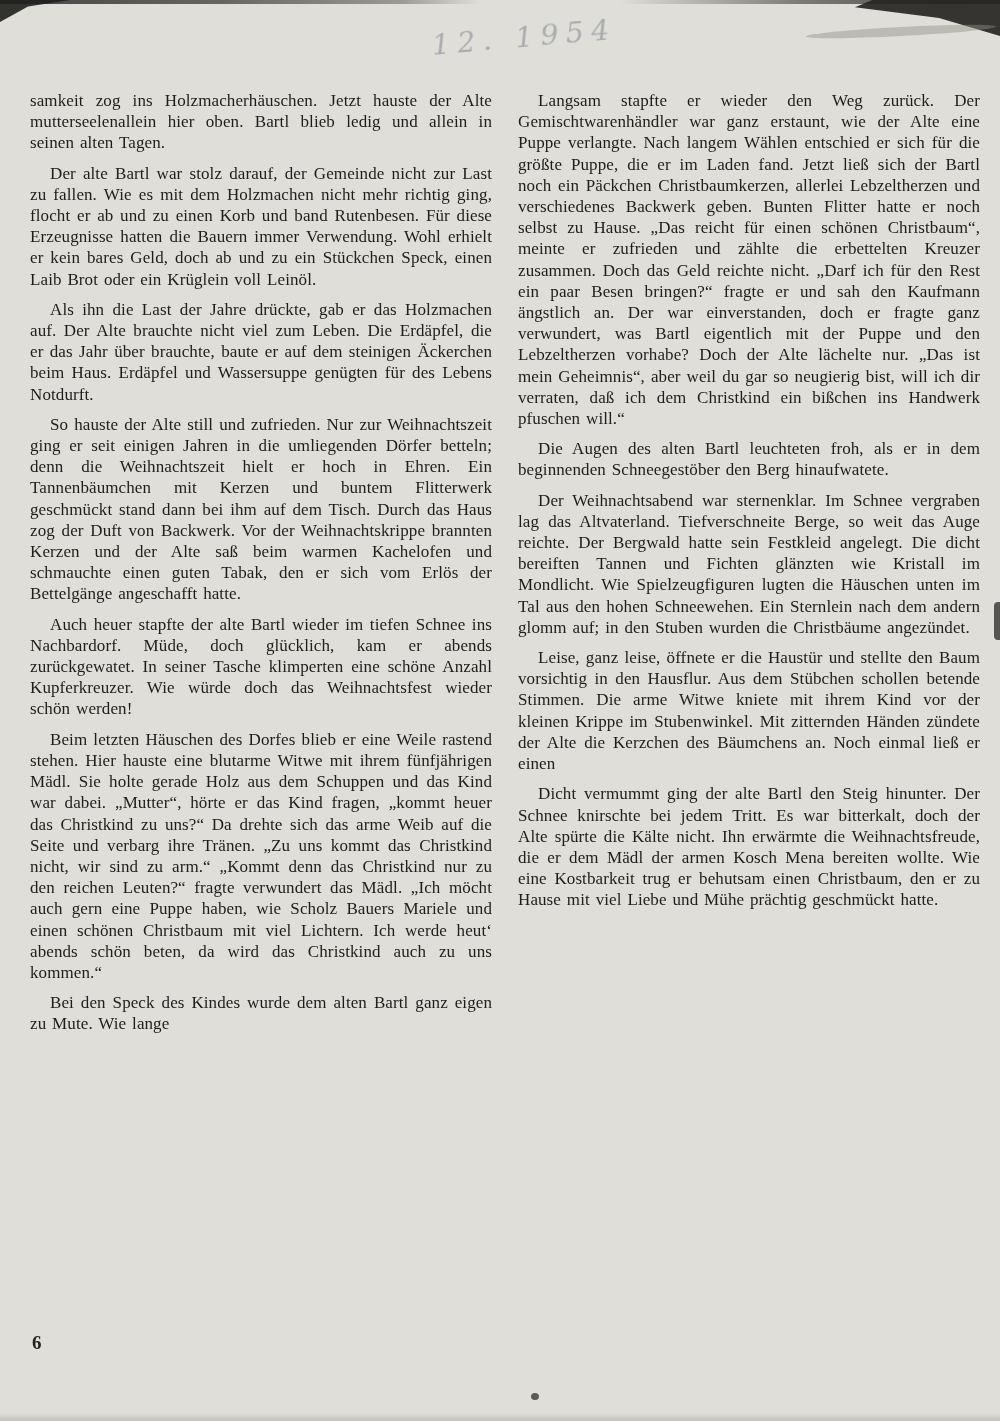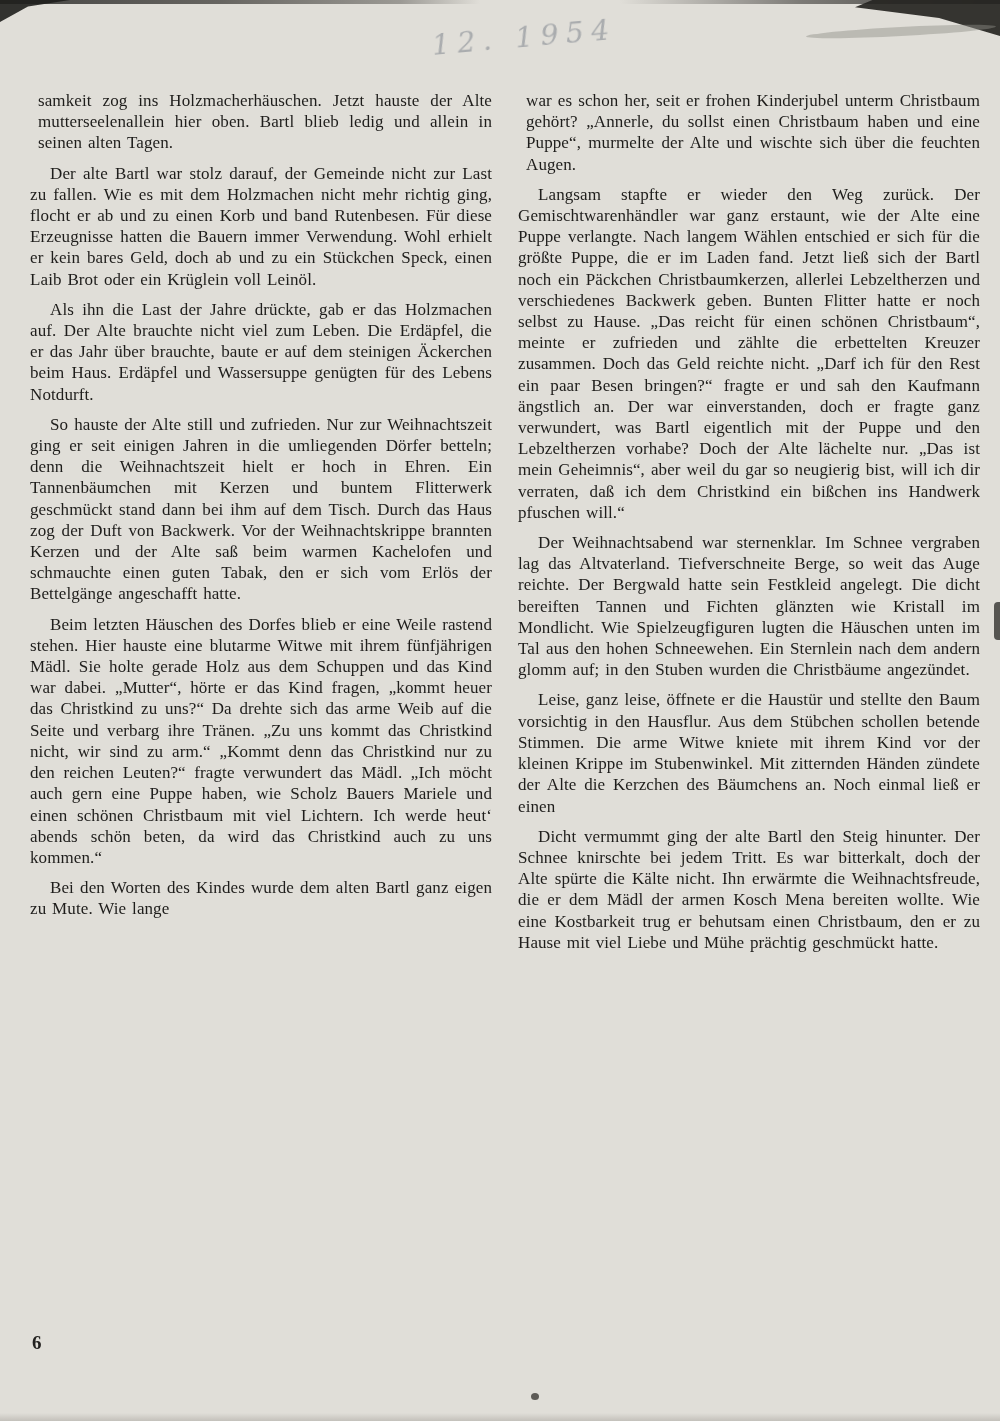--- a/index.html
+++ b/index.html
@@ -85,21 +85,21 @@
     text-align: justify;
     font-size: 17px;
     line-height: 21.2px;
     word-spacing: 1.5px;
     letter-spacing: 0.1px;
   }
   .col p {
     margin: 0 0 9px 0;
     text-indent: 20px;
   }
-  .col p.cont { text-indent: 0; margin-left: 8px; }
+  .col p.cont { text-indent: 0; }
   .page-number {
     position: absolute;
     top: 1332px;
     left: 32px;
     font-size: 19px;
     font-weight: bold;
     color: #22211f;
   }
 </style>
 </head>
@@ -116,26 +116,27 @@
   <div class="artifact edge-bottom"></div>
 
   <div class="handwriting">12. 1954</div>
 
   <div class="columns">
     <div class="col">
       <p class="cont">samkeit zog ins Holzmacherhäuschen. Jetzt hauste der Alte mutterseelenallein hier oben. Bartl blieb ledig und allein in seinen alten Tagen.</p>
       <p>Der alte Bartl war stolz darauf, der Gemeinde nicht zur Last zu fallen. Wie es mit dem Holzmachen nicht mehr richtig ging, flocht er ab und zu einen Korb und band Rutenbesen. Für diese Erzeugnisse hatten die Bauern immer Verwendung. Wohl erhielt er kein bares Geld, doch ab und zu ein Stückchen Speck, einen Laib Brot oder ein Krüglein voll Leinöl.</p>
       <p>Als ihn die Last der Jahre drückte, gab er das Holzmachen auf. Der Alte brauchte nicht viel zum Leben. Die Erdäpfel, die er das Jahr über brauchte, baute er auf dem steinigen Äckerchen beim Haus. Erdäpfel und Wassersuppe genügten für des Lebens Notdurft.</p>
       <p>So hauste der Alte still und zufrieden. Nur zur Weihnachtszeit ging er seit einigen Jahren in die umliegenden Dörfer betteln; denn die Weihnachtszeit hielt er hoch in Ehren. Ein Tannenbäumchen mit Kerzen und buntem Flitterwerk geschmückt stand dann bei ihm auf dem Tisch. Durch das Haus zog der Duft von Backwerk. Vor der Weihnachtskrippe brannten Kerzen und der Alte saß beim warmen Kachelofen und schmauchte einen guten Tabak, den er sich vom Erlös der Bettelgänge angeschafft hatte.</p>
+      <p>Auch heuer stapfte der alte Bartl wieder im tiefen Schnee ins Nachbardorf. Müde, doch glücklich, kam er abends zurückgewatet. In seiner Tasche klimperten eine schöne Anzahl Kupferkreuzer. Wie würde doch das Weihnachtsfest wieder schön werden!</p>
       <p>Beim letzten Häuschen des Dorfes blieb er eine Weile rastend stehen. Hier hauste eine blutarme Witwe mit ihrem fünfjährigen Mädl. Sie holte gerade Holz aus dem Schuppen und das Kind war dabei. „Mutter“, hörte er das Kind fragen, „kommt heuer das Christkind zu uns?“ Da drehte sich das arme Weib auf die Seite und verbarg ihre Tränen. „Zu uns kommt das Christkind nicht, wir sind zu arm.“ „Kommt denn das Christkind nur zu den reichen Leuten?“ fragte verwundert das Mädl. „Ich möcht auch gern eine Puppe haben, wie Scholz Bauers Mariele und einen schönen Christbaum mit viel Lichtern. Ich werde heut‘ abends schön beten, da wird das Christkind auch zu uns kommen.“</p>
-      <p>Bei den Worten des Kindes wurde dem alten Bartl ganz eigen zu Mute. Wie lange</p>
+      <p>Bei den Speck des Kindes wurde dem alten Bartl ganz eigen zu Mute. Wie lange</p>
     </div>
     <div class="col">
-      <p class="cont">war es schon her, seit er frohen Kinderjubel unterm Christbaum gehört? „Annerle, du sollst einen Christbaum haben und eine Puppe“, murmelte der Alte und wischte sich über die feuchten Augen.</p>
       <p>Langsam stapfte er wieder den Weg zurück. Der Gemischtwarenhändler war ganz erstaunt, wie der Alte eine Puppe verlangte. Nach langem Wählen entschied er sich für die größte Puppe, die er im Laden fand. Jetzt ließ sich der Bartl noch ein Päckchen Christbaumkerzen, allerlei Lebzeltherzen und verschiedenes Backwerk geben. Bunten Flitter hatte er noch selbst zu Hause. „Das reicht für einen schönen Christbaum“, meinte er zufrieden und zählte die erbettelten Kreuzer zusammen. Doch das Geld reichte nicht. „Darf ich für den Rest ein paar Besen bringen?“ fragte er und sah den Kaufmann ängstlich an. Der war einverstanden, doch er fragte ganz verwundert, was Bartl eigentlich mit der Puppe und den Lebzeltherzen vorhabe? Doch der Alte lächelte nur. „Das ist mein Geheimnis“, aber weil du gar so neugierig bist, will ich dir verraten, daß ich dem Christkind ein bißchen ins Handwerk pfuschen will.“</p>
+      <p>Die Augen des alten Bartl leuchteten froh, als er in dem beginnenden Schneegestöber den Berg hinaufwatete.</p>
       <p>Der Weihnachtsabend war sternenklar. Im Schnee vergraben lag das Altvaterland. Tiefverschneite Berge, so weit das Auge reichte. Der Bergwald hatte sein Festkleid angelegt. Die dicht bereiften Tannen und Fichten glänzten wie Kristall im Mondlicht. Wie Spielzeugfiguren lugten die Häuschen unten im Tal aus den hohen Schneewehen. Ein Sternlein nach dem andern glomm auf; in den Stuben wurden die Christbäume angezündet.</p>
       <p>Leise, ganz leise, öffnete er die Haustür und stellte den Baum vorsichtig in den Hausflur. Aus dem Stübchen schollen betende Stimmen. Die arme Witwe kniete mit ihrem Kind vor der kleinen Krippe im Stubenwinkel. Mit zitternden Händen zündete der Alte die Kerzchen des Bäumchens an. Noch einmal ließ er einen</p>
       <p>Dicht vermummt ging der alte Bartl den Steig hinunter. Der Schnee knirschte bei jedem Tritt. Es war bitterkalt, doch der Alte spürte die Kälte nicht. Ihn erwärmte die Weihnachtsfreude, die er dem Mädl der armen Kosch Mena bereiten wollte. Wie eine Kostbarkeit trug er behutsam einen Christbaum, den er zu Hause mit viel Liebe und Mühe prächtig geschmückt hatte.</p>
     </div>
   </div>
 
   <div class="page-number">6</div>
 
 </div>
 

